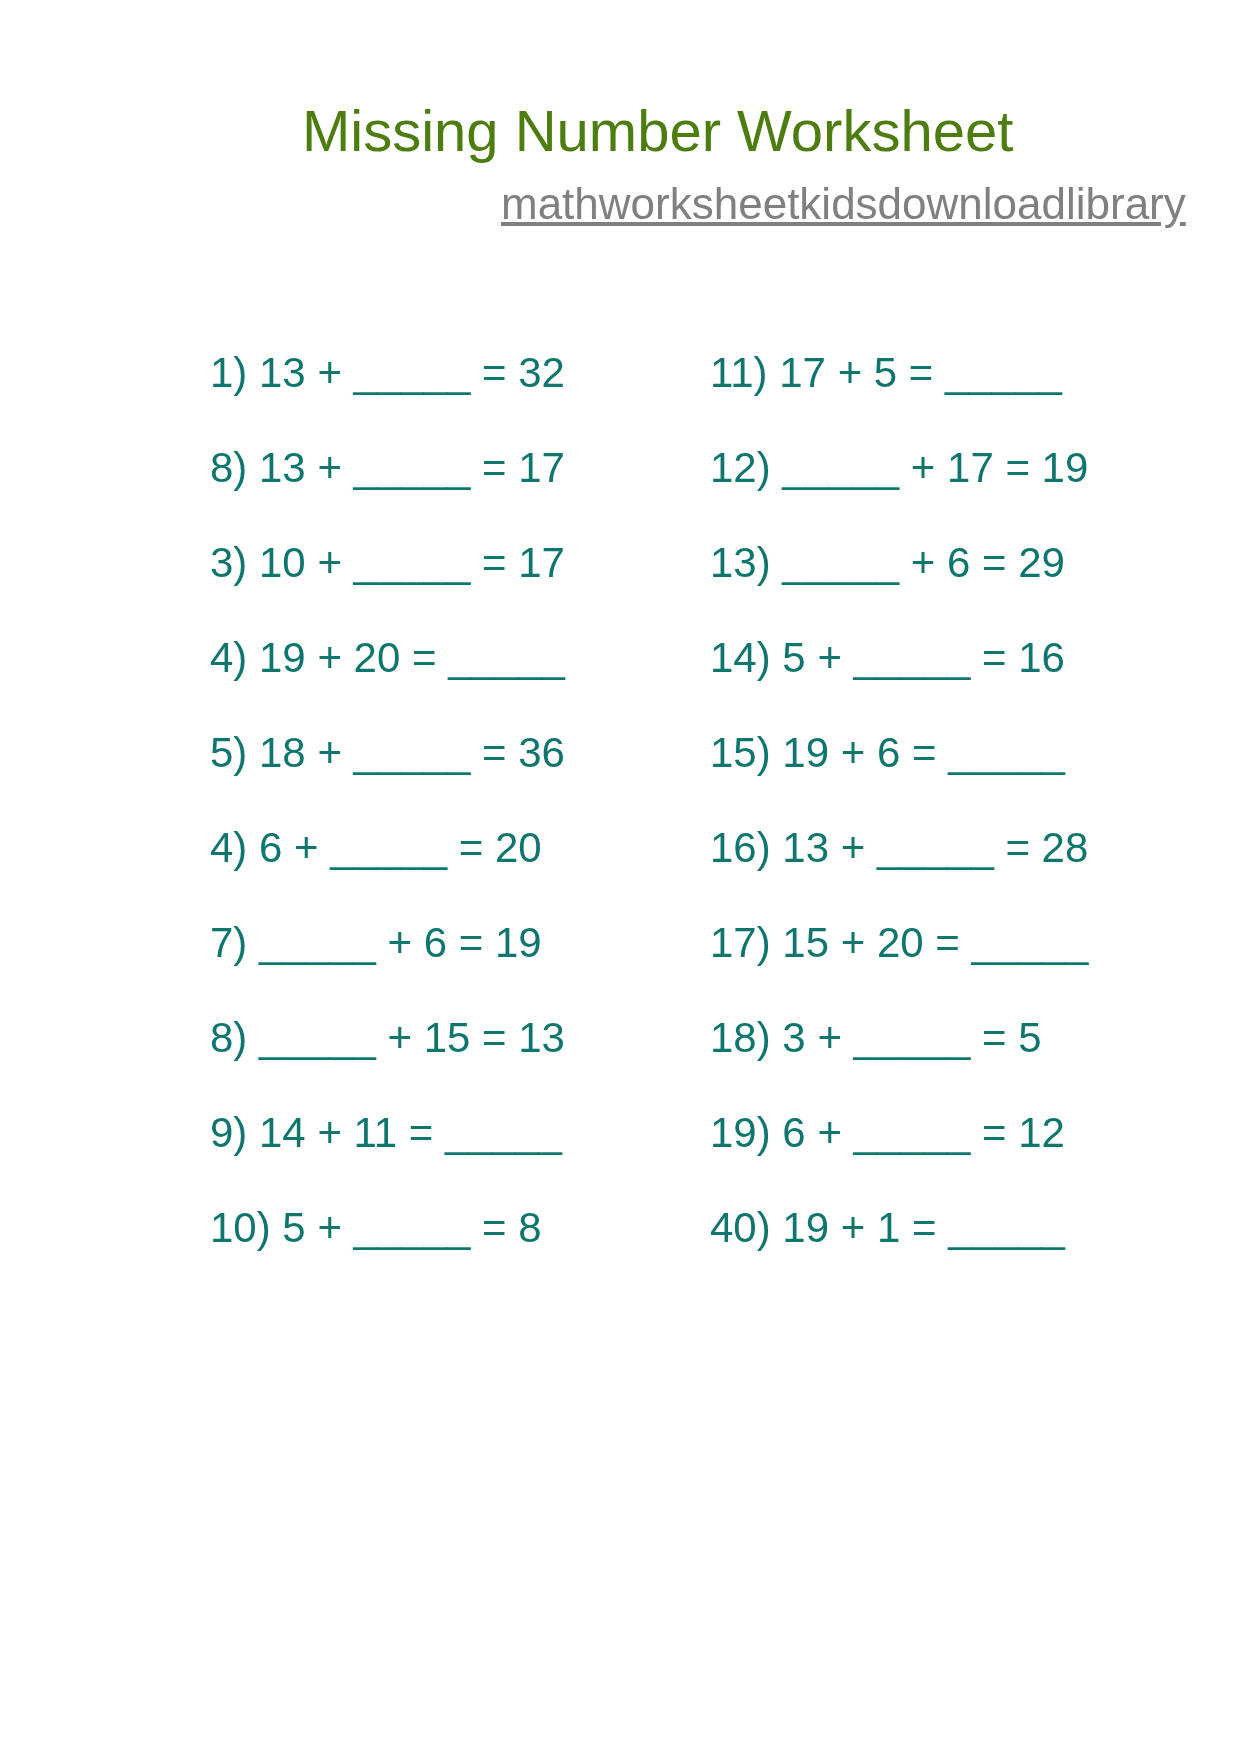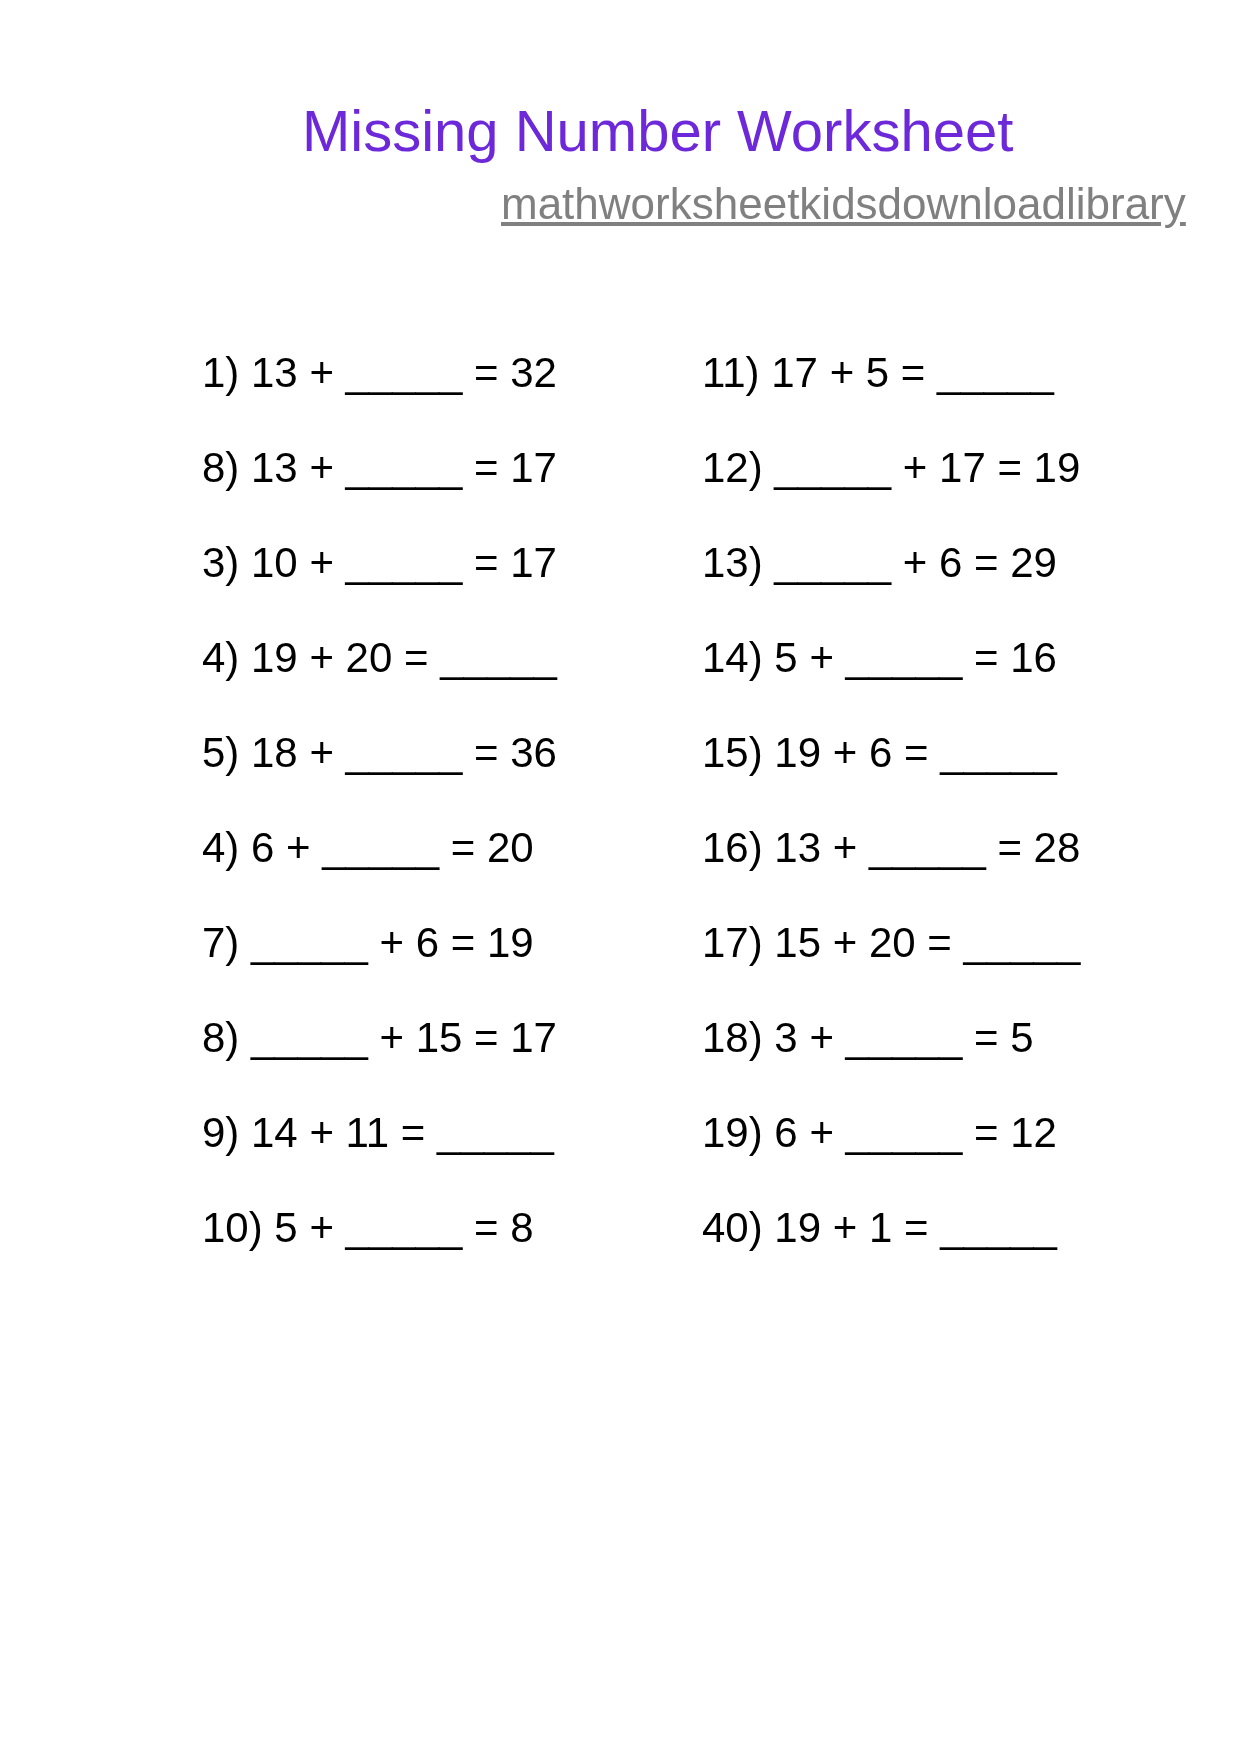--- a/index.html
+++ b/index.html
@@ -15,57 +15,58 @@
       font-family: "Liberation Sans", sans-serif;
       color: #000000;
     }
     .title {
       position: absolute;
       left: 302px;
       top: 98px;
       font-size: 58px;
       line-height: 66px;
       white-space: nowrap;
-      color: #6d28d9;
+      color: #4d7c0f;
     }
     .subtitle {
       position: absolute;
       left: 501px;
       top: 179px;
       font-size: 44px;
       line-height: 50px;
       white-space: nowrap;
       color: #808080;
       text-decoration: underline;
     }
     .problem {
       position: absolute;
       font-size: 42px;
       line-height: 48px;
       white-space: pre;
-      color: #000000;
+      color: #0f766e;
+      margin-left: 8px;
     }
     .col-left { left: 202px; }
     .col-right { left: 702px; }
   </style>
 </head>
 <body>
 
 <div class="title">Missing Number Worksheet</div>
 <div class="subtitle">mathworksheetkidsdownloadlibrary</div>
 
 <div>
   <div class="problem col-left" style="top:349px">1) 13 + _____ = 32</div>
   <div class="problem col-left" style="top:444px">8) 13 + _____ = 17</div>
   <div class="problem col-left" style="top:539px">3) 10 + _____ = 17</div>
   <div class="problem col-left" style="top:634px">4) 19 + 20 = _____</div>
   <div class="problem col-left" style="top:729px">5) 18 + _____ = 36</div>
   <div class="problem col-left" style="top:824px">4) 6 + _____ = 20</div>
   <div class="problem col-left" style="top:919px">7) _____ + 6 = 19</div>
-  <div class="problem col-left" style="top:1014px">8) _____ + 15 = 17</div>
+  <div class="problem col-left" style="top:1014px">8) _____ + 15 = 13</div>
   <div class="problem col-left" style="top:1109px">9) 14 + 11 = _____</div>
   <div class="problem col-left" style="top:1204px">10) 5 + _____ = 8</div>
 </div>
 
 <div>
   <div class="problem col-right" style="top:349px">11) 17 + 5 = _____</div>
   <div class="problem col-right" style="top:444px">12) _____ + 17 = 19</div>
   <div class="problem col-right" style="top:539px">13) _____ + 6 = 29</div>
   <div class="problem col-right" style="top:634px">14) 5 + _____ = 16</div>
   <div class="problem col-right" style="top:729px">15) 19 + 6 = _____</div>

